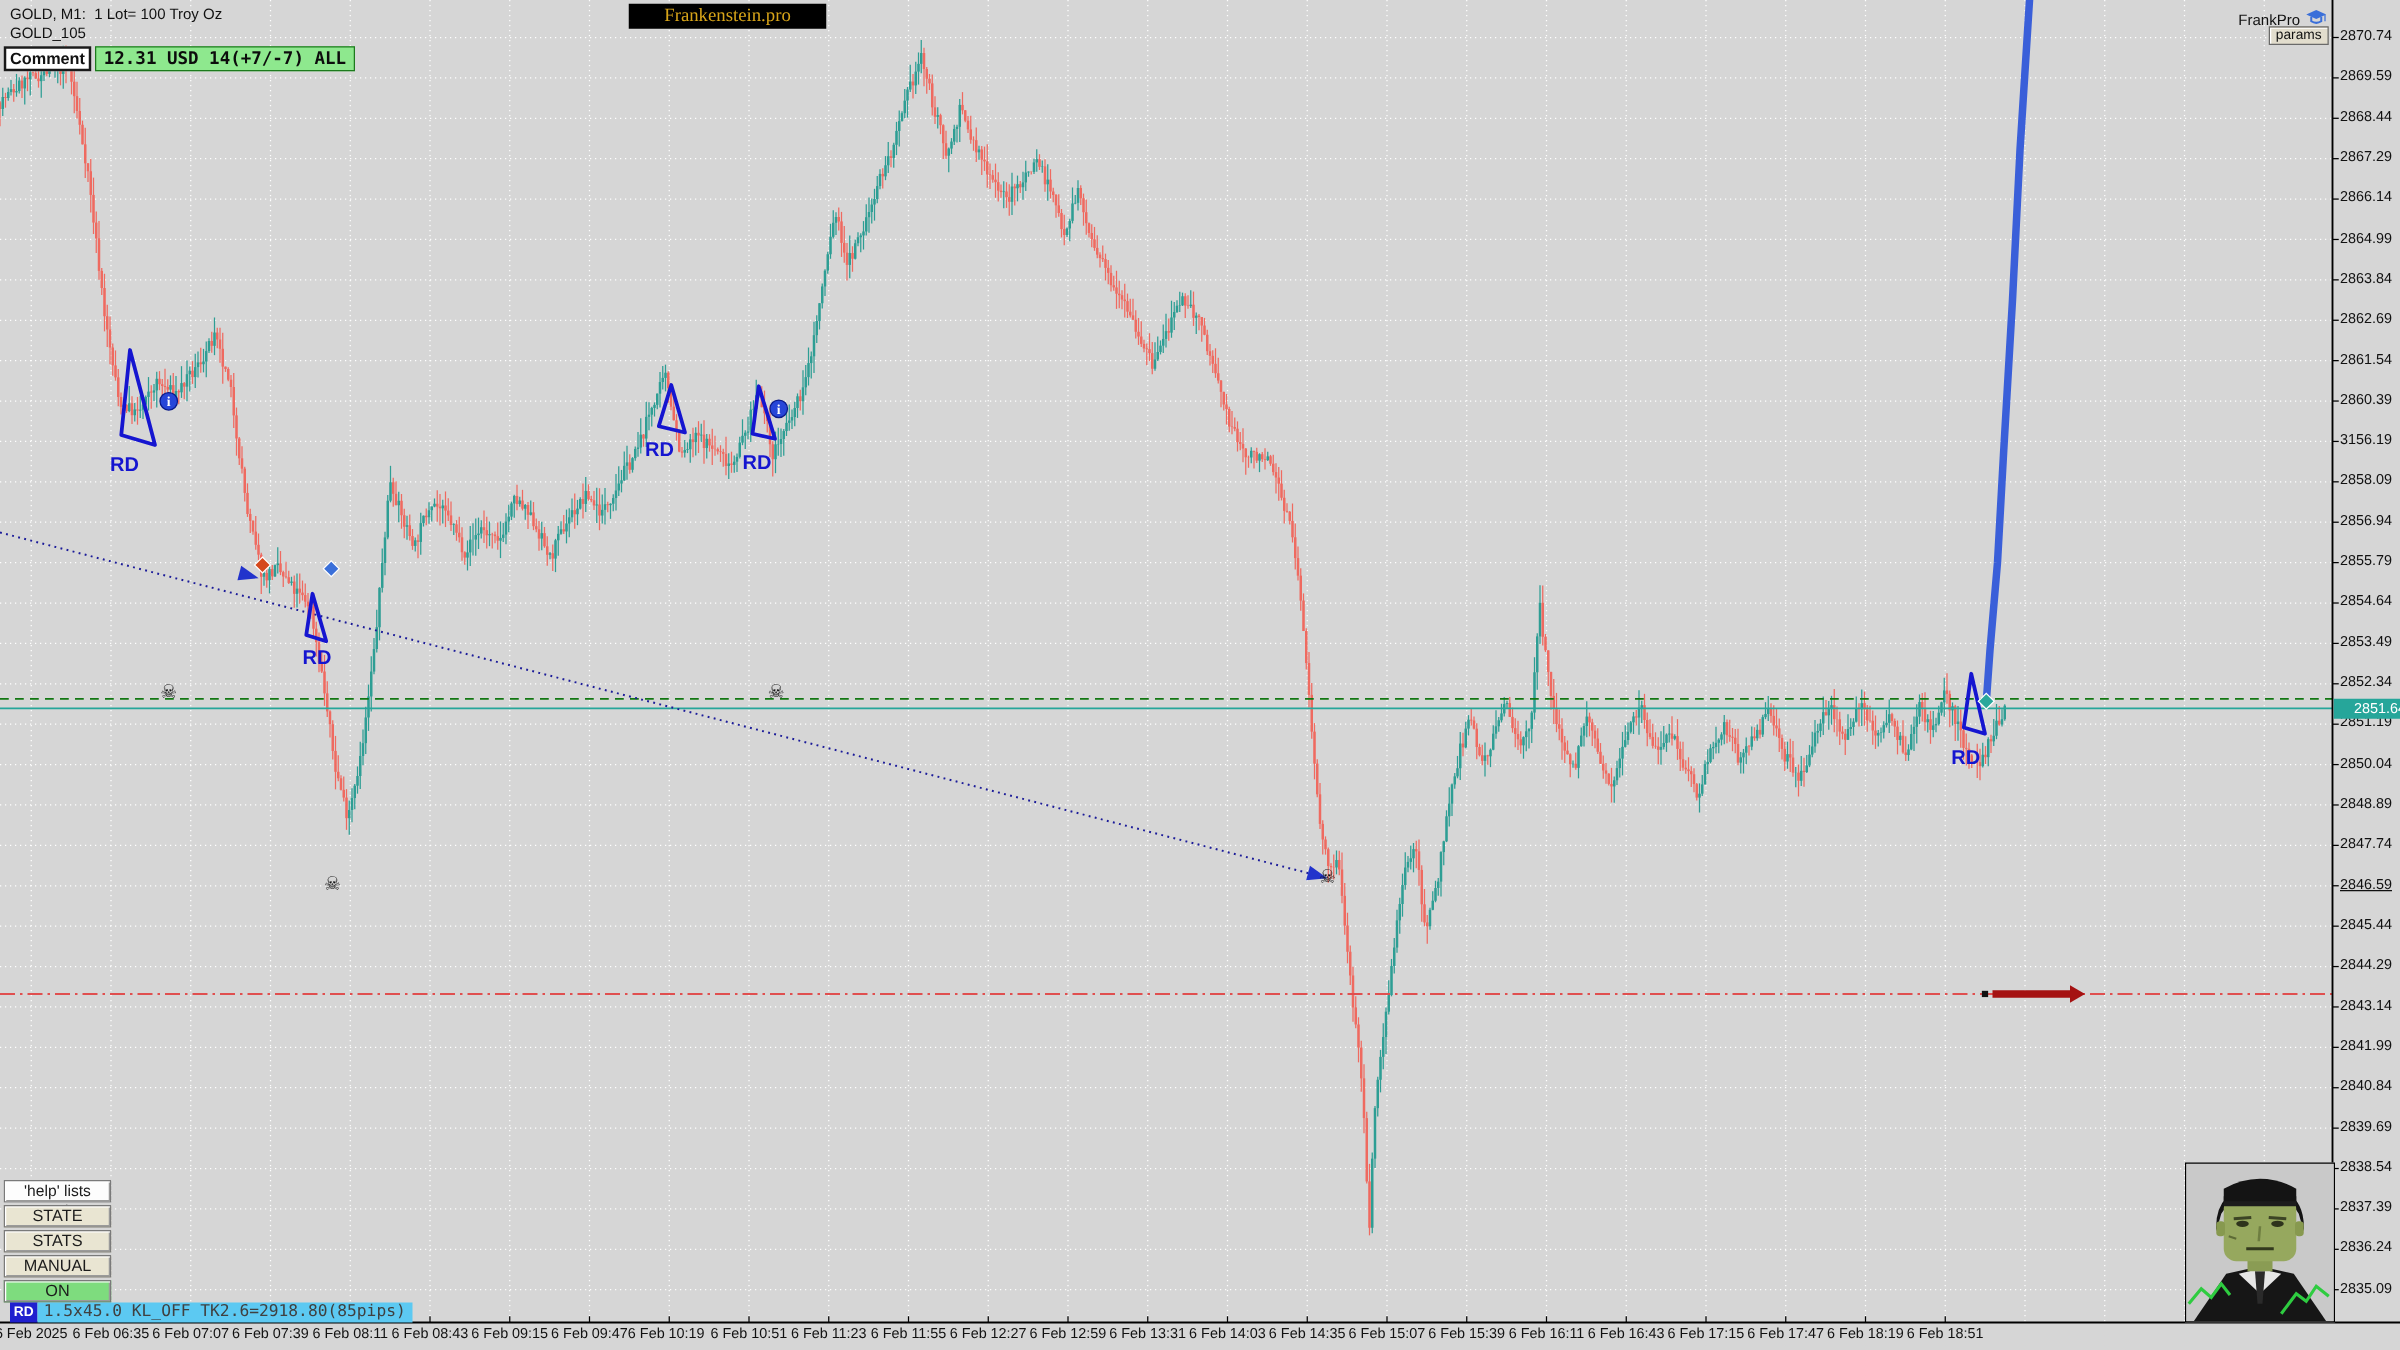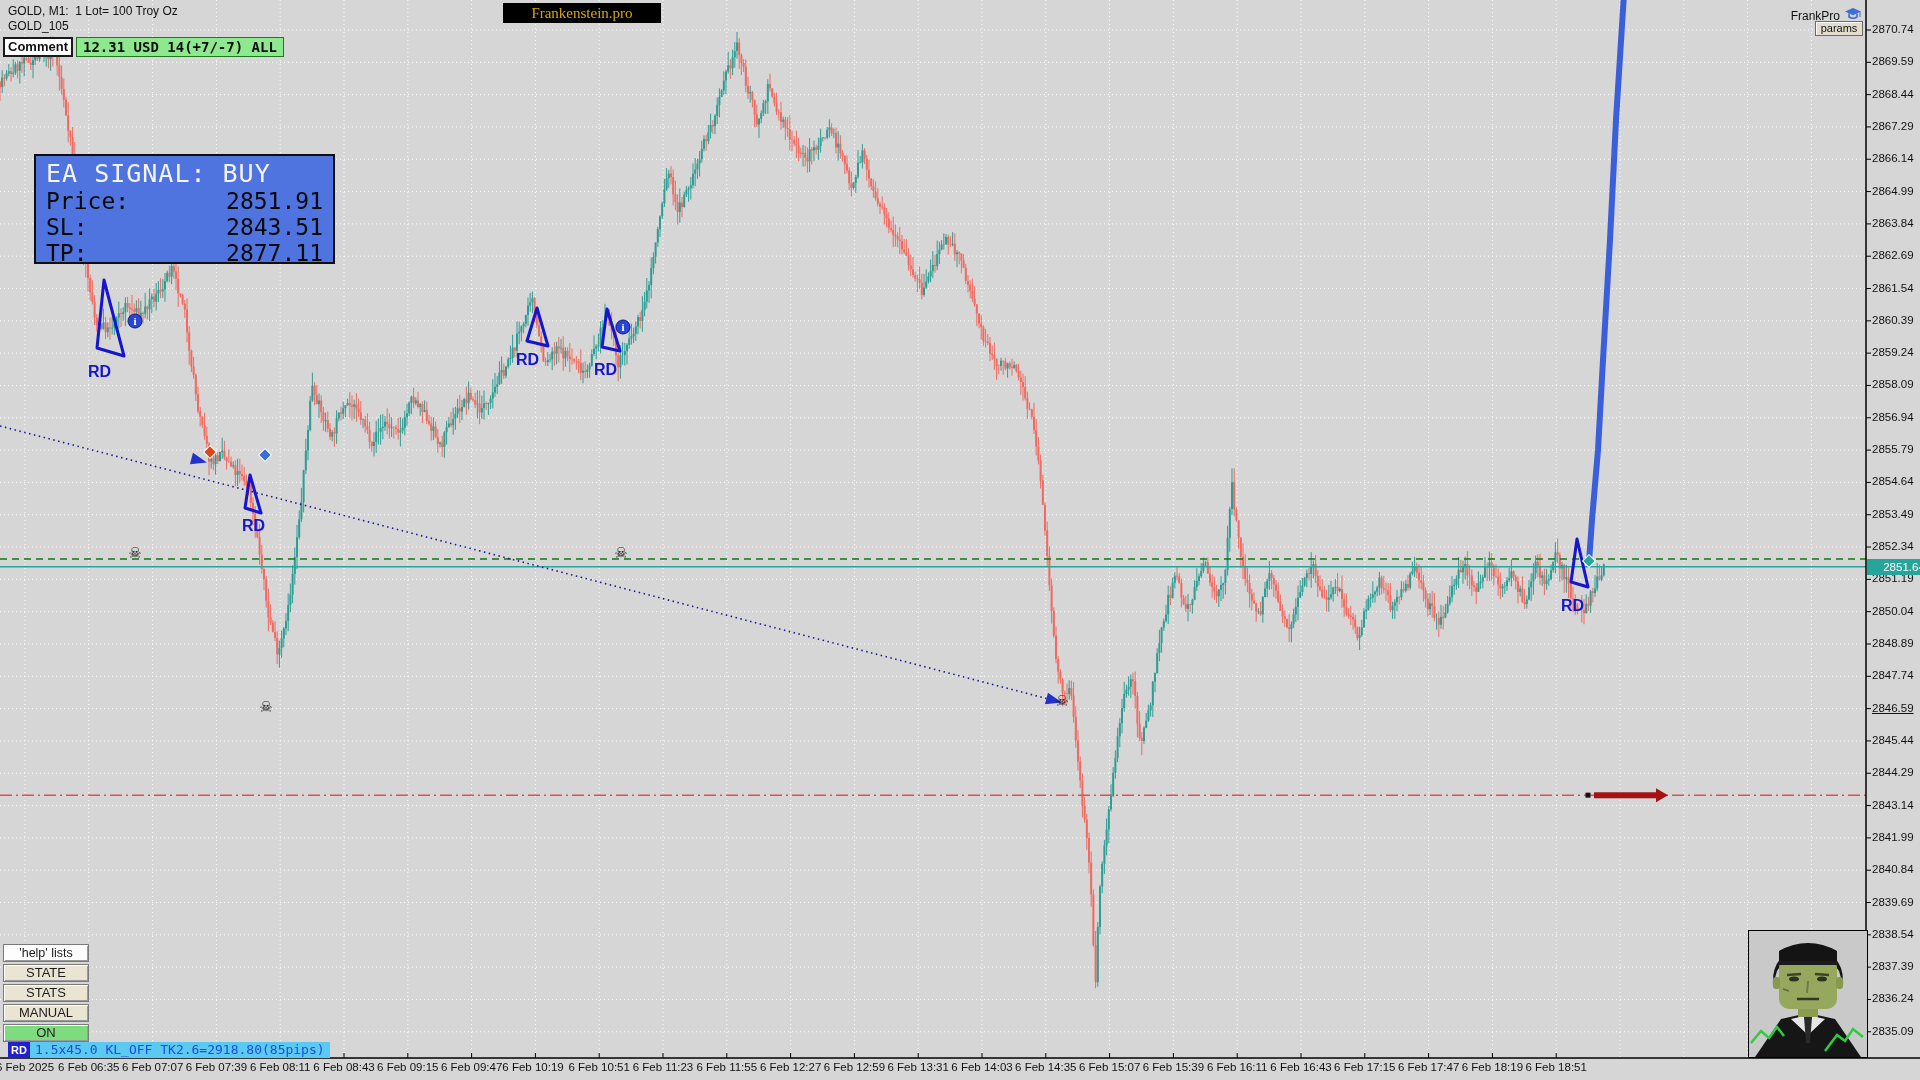--- a/index.html
+++ b/index.html
@@ -38,21 +38,21 @@
     box-shadow:inset 1px 1px 0 #ffffff, inset -1px -1px 0 #9a9a9a;
     font-size:13px; color:#1c1c1c; text-align:center; line-height:16px;
     background:#e9e5d2; z-index:6; cursor:pointer; }
   .ctl.help { top:944px; background:#fdfdfd; font-size:12.5px; }
   .ctl.state { top:964px; } .ctl.stats { top:984px; } .ctl.manual { top:1004px; }
   .ctl.on { top:1024px; background:#7edc7e; }
 
   .statusbar { left:8px; top:1042px; height:16px; z-index:6; display:flex; }
   .status-badge { width:22px; background:#2020cf; color:#fff; font-size:11px;
     font-weight:bold; text-align:center; line-height:16px; font-family:"Liberation Sans",sans-serif; }
-  .status-text { background:#5cc9f2; color:#1d4ed8; font-family:"DejaVu Sans Mono", monospace;
+  .status-text { background:#5cc9f2; color:#404040; font-family:"DejaVu Sans Mono", monospace;
     font-size:13px; line-height:16px; padding:0 5px; white-space:pre; }
 
   .plabel { position:absolute; left:1872px; font-size:11.5px; color:#111; z-index:4; white-space:nowrap; }
   .price-badge { position:absolute; left:1867px; width:74px; height:16px; background:#26a69a;
     color:#fff; font-size:11.5px; line-height:16px; text-align:center; z-index:5; }
   .tlabel { position:absolute; top:1061px; width:96px; font-size:11.5px; color:#111;
     text-align:center; z-index:4; white-space:nowrap; }
 
   .frank-box { left:1748px; top:930px; width:120px; height:128px; border:1px solid #000;
     background:#cfcfcf; z-index:6; overflow:hidden; }
@@ -1704,35 +1704,20 @@
     <span>
       <svg width="18" height="14" viewBox="0 0 18 14">
         <polygon points="9,1 17,4.6 9,8.2 1,4.6" fill="#3a6fd9"></polygon>
         <path d="M5,6.4 L5,10 Q9,12.6 13,10 L13,6.4" fill="none" stroke="#3a6fd9" stroke-width="1.6"></path>
         <line x1="16" y1="5" x2="16" y2="10" stroke="#3a6fd9" stroke-width="1"></line>
       </svg>
     </span>
   </div>
   <div class="abs params-btn">params</div>
 
-  <div class="abs ea-box">
-    <div class="ea-title">EA SIGNAL: BUY</div>
-    <div class="ea-row">
-        <span>Price:</span>
-        <span>2851.91</span>
-      </div>
-    <div class="ea-row">
-        <span>SL:</span>
-        <span>2843.51</span>
-      </div>
-    <div class="ea-row">
-        <span>TP:</span>
-        <span>2877.11</span>
-      </div>
-  </div>
 
   <div class="abs ctl help">'help' lists cmds</div>
   <div class="abs ctl state">STATE</div>
   <div class="abs ctl stats">STATS</div>
   <div class="abs ctl manual">MANUAL</div>
   <div class="abs ctl on">ON</div>
 
   <div class="statusbar abs">
     <div class="status-badge">RD</div>
     <div class="status-text">1.5x45.0 KL_OFF TK2.6=2918.80(85pips)</div>
@@ -1742,21 +1727,21 @@
       <div class="plabel" style="top: 23px;">2870.74</div>
       <div class="plabel" style="top: 55.315px;">2869.59</div>
       <div class="plabel" style="top: 87.63px;">2868.44</div>
       <div class="plabel" style="top: 119.945px;">2867.29</div>
       <div class="plabel" style="top: 152.26px;">2866.14</div>
       <div class="plabel" style="top: 184.575px;">2864.99</div>
       <div class="plabel" style="top: 216.89px;">2863.84</div>
       <div class="plabel" style="top: 249.205px;">2862.69</div>
       <div class="plabel" style="top: 281.52px;">2861.54</div>
       <div class="plabel" style="top: 313.835px;">2860.39</div>
-      <div class="plabel" style="top: 346.15px;">2859.24</div>
+      <div class="plabel" style="top: 346.15px;">3156.19</div>
       <div class="plabel" style="top: 378.465px;">2858.09</div>
       <div class="plabel" style="top: 410.78px;">2856.94</div>
       <div class="plabel" style="top: 443.095px;">2855.79</div>
       <div class="plabel" style="top: 475.41px;">2854.64</div>
       <div class="plabel" style="top: 507.725px;">2853.49</div>
       <div class="plabel" style="top: 540.04px;">2852.34</div>
       <div class="plabel" style="top: 572.355px;">2851.19</div>
       <div class="plabel" style="top: 604.67px;">2850.04</div>
       <div class="plabel" style="top: 636.985px;">2848.89</div>
       <div class="plabel" style="top: 669.3px;">2847.74</div>

